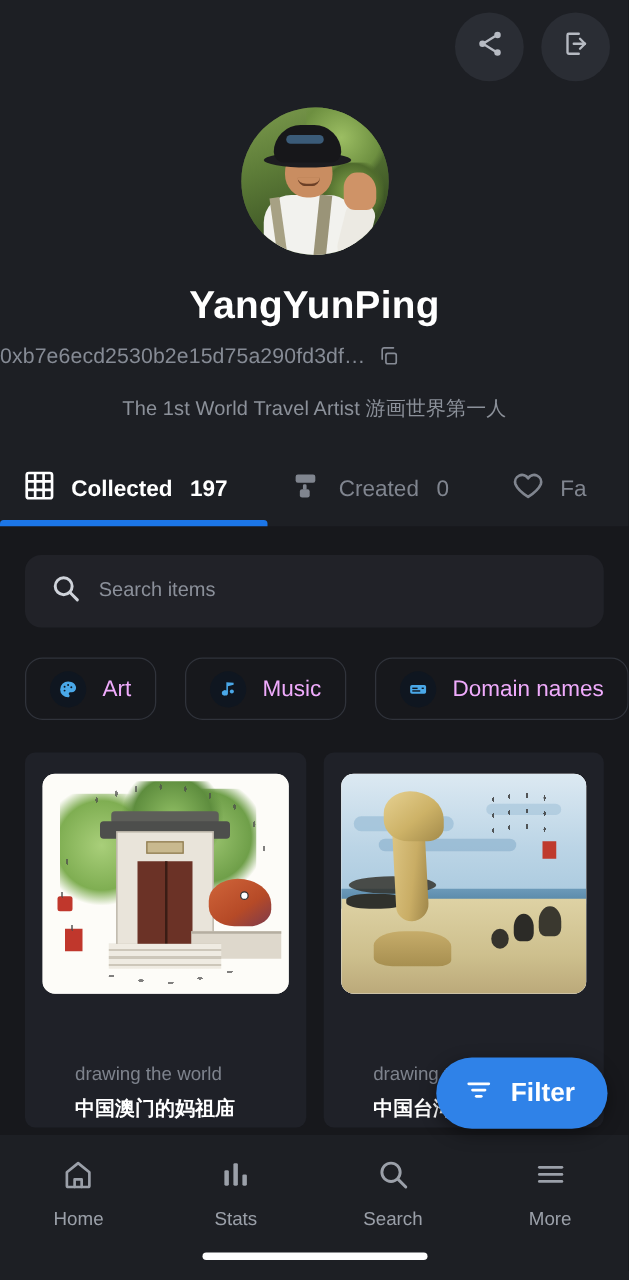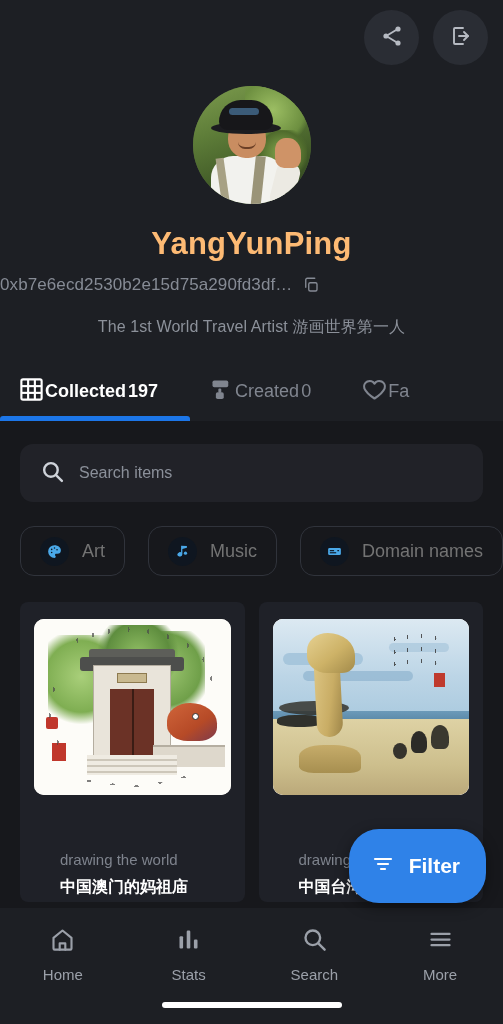--- a/index.html
+++ b/index.html
@@ -56,21 +56,21 @@
   .avatar .strap { position:absolute; left:60px; top:70px; width:10px; height:54px;
     background:#9a9478; transform:rotate(6deg); }
   .avatar .strap2 { position:absolute; left:26px; top:72px; width:8px; height:50px;
     background:#a7a184; transform:rotate(-8deg); }
   .avatar .hand { position:absolute; left:82px; top:52px; width:26px; height:30px;
     background:#cf9367; border-radius:40% 50% 30% 35%; }
   .avatar .arm { position:absolute; left:80px; top:76px; width:24px; height:46px;
     background:#eceae3; border-radius:10px; transform:rotate(14deg); }
 
   .display-name {
-    text-align:center; color:#fdba74;
+    text-align:center; color:#ffffff;
     font-size:31px; font-weight:bold; letter-spacing:0.2px;
     margin-top:22px;
   }
   .addr-row {
     display:flex; align-items:center; justify-content:flex-start;
     gap:10px; margin-top:13px;
   }
   .addr-text { color:#868b95; font-size:17px; letter-spacing:0.1px; }
   .copy-icon svg { width:18px; height:18px; display:block; }
 
@@ -78,21 +78,21 @@
     text-align:center; color:#8c919a;
     font-size:16px; margin-top:22px; letter-spacing:0.1px;
   }
 
   
   .tabs {
     position:absolute; bottom:0; left:0; right:0;
     display:flex; align-items:flex-end; padding-left:18px;
     height:60px;
   }
-  .tab { display:flex; align-items:center; position:relative;
+  .tab { display:flex; align-items:center; gap:12px; position:relative;
          padding-bottom:14px; flex:0 0 auto;justify-content:center; }
   .tab + .tab { margin-left:50px; }
   .tab svg { width:27px; height:27px; flex:none; }
   .tab-label { font-size:18px; white-space:nowrap; }
   .tab-count { font-size:18px; white-space:nowrap; margin-left:2px; }
   .tab.active .tab-label, .tab.active .tab-count { color:#ffffff; font-weight:bold; }
   .tab:not(.active) .tab-label, .tab:not(.active) .tab-count { color:#80858f; }
   .tab.active .underline {
     position:absolute; left:-18px; right:-32px; bottom:0;
     height:5px; background:#1c76e8; border-radius:3px 3px 0 0;
@@ -113,21 +113,21 @@
   .chip {
     display:flex; align-items:center; gap:13px;
     border:1px solid #30333b; border-radius:14px;
     height:50px; padding:0 19px; flex:none;
   }
   .chip-icon {
     width:29px; height:29px; border-radius:50%;
     background:#0f1620; display:flex; align-items:center; justify-content:center;
   }
   .chip-icon svg { width:17px; height:17px; }
-  .chip-label { color:#737373; font-size:18px; white-space:nowrap; }
+  .chip-label { color:#f0abfc; font-size:18px; white-space:nowrap; }
 
   .grid { display:flex; gap:14px; margin:26px 20px 0 20px; }
   .card {
     flex:1 1 0; min-width:0;
     background:#1f2128; border-radius:8px;
     padding:17px 14px 16px 14px;
     height:300px; overflow:hidden;
   }
   .art { width:100%; height:176px; border-radius:10px; overflow:hidden;
          position:relative; background:#fdfdfb; }
@@ -239,21 +239,21 @@
       radial-gradient(ellipse 1.4px 3.4px at 54% 38%, #3c3c3c 60%, transparent 62%),
       radial-gradient(ellipse 1.4px 3.4px at 54% 62%, #3c3c3c 60%, transparent 62%),
       radial-gradient(ellipse 1.4px 3.4px at 76% 18%, #3c3c3c 60%, transparent 62%),
       radial-gradient(ellipse 1.4px 3.4px at 76% 42%, #3c3c3c 60%, transparent 62%),
       radial-gradient(ellipse 1.4px 3.4px at 76% 66%, #3c3c3c 60%, transparent 62%);
   }
 
   
   .filter-fab {
     position:absolute; right:17px; bottom:144px;
-    height:74px; padding:0 26px 0 22px;
+    height:57px; padding:0 26px 0 22px;
     background:#2f82e8; border-radius:30px;
     display:flex; align-items:center; gap:14px;
     box-shadow:0 4px 14px rgba(0,0,0,.4);
     z-index:5;
   }
   .filter-fab svg { width:24px; height:24px; }
   .filter-label { color:#ffffff; font-size:21px; font-weight:bold; }
 
   
   .bottom-nav {

